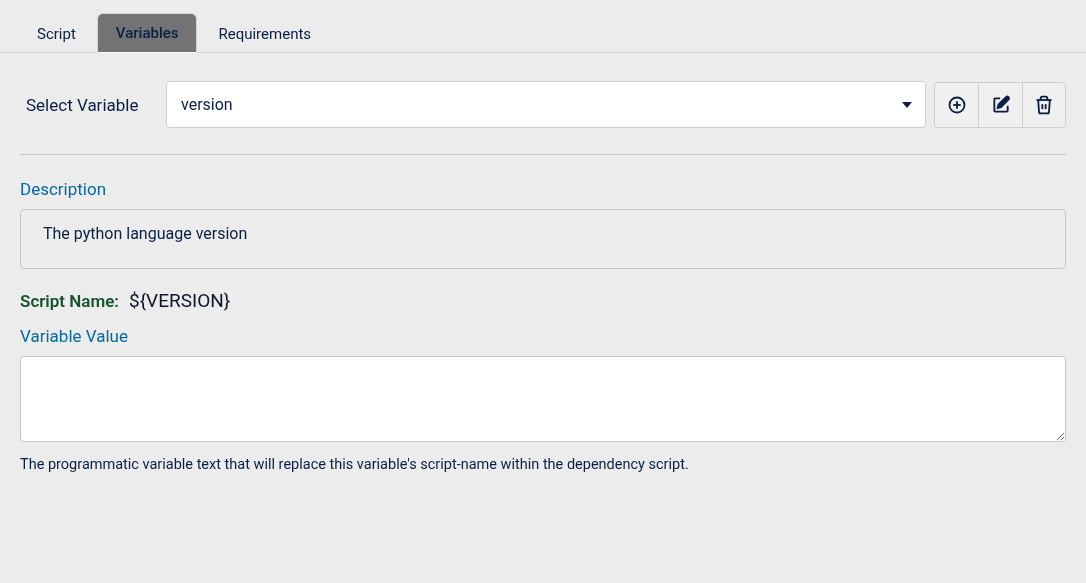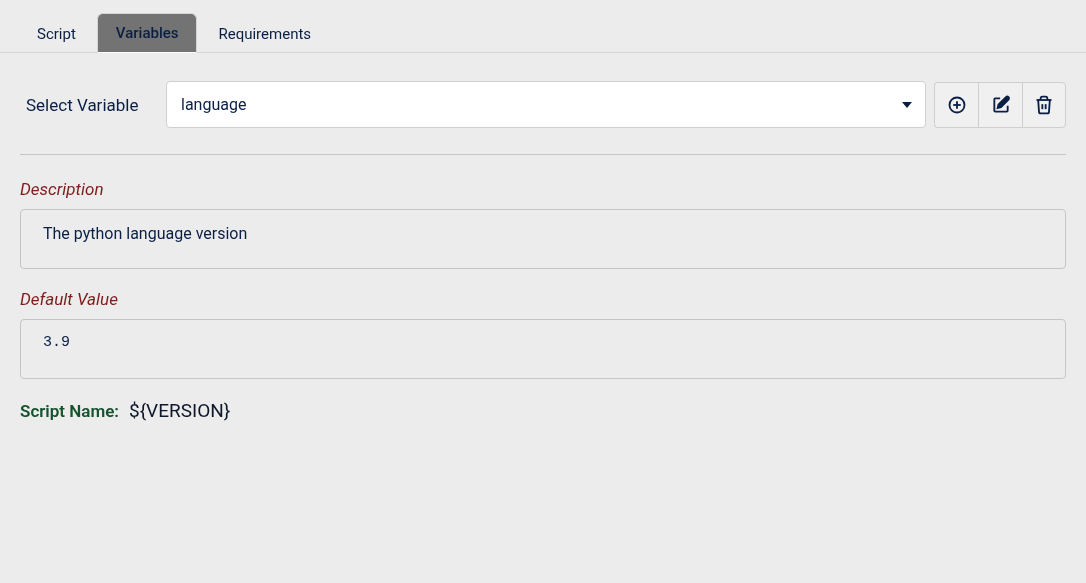--- a/index.html
+++ b/index.html
@@ -112,24 +112,23 @@
     .divider {
       border: none;
       border-top: 1px solid #c5c5c5;
       margin-bottom: 24px;
     }
     .field {
       margin-bottom: 20px;
     }
     .field-label {
       font-size: 17px;
-      color: #7f1d1d;
+      color: #0369a1;
       margin-bottom: 10px;
       display: block;
-      font-style: italic;
     }
     .textarea, .input-box {
       width: 100%;
       border: 1px solid #c5c5c5;
       border-radius: 4px;
       padding: 14px 22px;
       font-size: 16px;
       color: #0a1f44;
       background: #ececec;
       resize: none;
@@ -173,21 +172,21 @@
   <div class="tab">Script</div>
   <div class="tab active">Variables</div>
   <div class="tab">Requirements</div>
 </div>
 
 <div class="content">
   <div class="select-row">
     <div class="select-label">Select Variable</div>
     <div class="select-wrapper">
       <div class="select">
-        <span>language</span>
+        <span>version</span>
       </div>
       <div class="caret"></div>
     </div>
     <div class="icon-buttons">
       <div class="icon-button">
         <svg viewBox="0 0 24 24" fill="none" stroke="#0a1f44" stroke-width="2.2">
           <circle cx="12" cy="12" r="9"></circle>
           <line x1="12" y1="7.5" x2="12" y2="16.5"></line>
           <line x1="7.5" y1="12" x2="16.5" y2="12"></line>
         </svg>
@@ -210,23 +209,24 @@
     </div>
   </div>
 
   <hr class="divider">
 
   <div class="field">
     <label class="field-label">Description</label>
     <div class="textarea">The python language version</div>
   </div>
 
-  <div class="field">
-    <label class="field-label">Default Value</label>
-    <div class="textarea mono">3.9</div>
-  </div>
 
   <div class="script-name-row">
     <span class="script-name-label">Script Name:</span>
     <span class="script-name-value">${VERSION}</span>
   </div>
 
+  <div class="field" style="margin-bottom:0">
+    <label class="field-label">Variable Value</label>
+    <textarea class="textarea white" value="" style=""></textarea>
+    <div class="help-text">The programmatic variable text that will replace this variable's script-name within the dependency script.</div>
+  </div>
 </div>
 
 </body></html>

